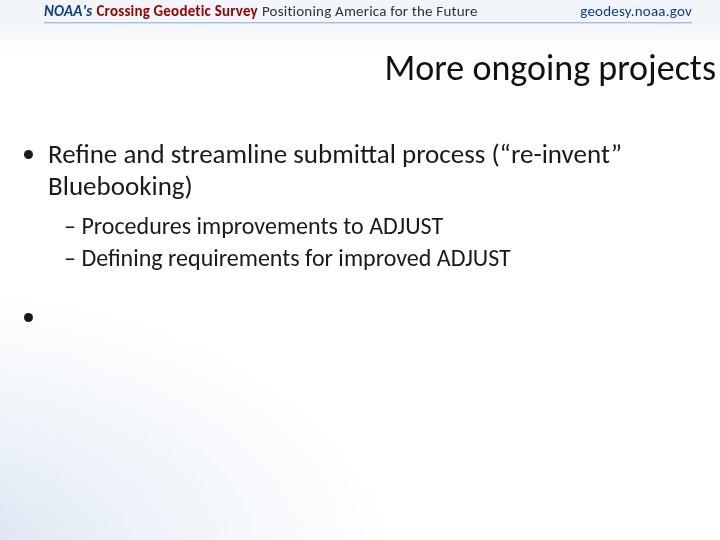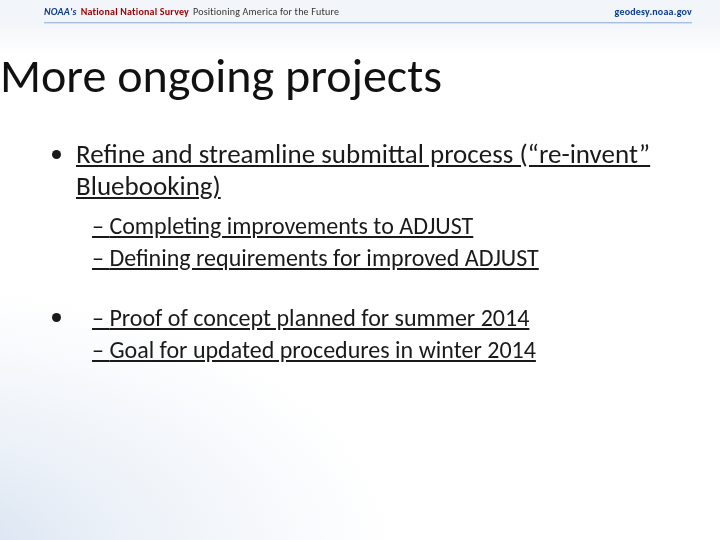--- a/index.html
+++ b/index.html
@@ -26,21 +26,21 @@
 
   
   .header-band {
     position: absolute;
     top: 0; left: 0; right: 0;
     height: 22px;
     display: flex;
     align-items: center;
     justify-content: space-between;
     padding: 0 28px 0 44px;
-    font-size: 10px;
+    font-size: 15px;
     letter-spacing: 0.2px;
   }
   .header-rule {
     position: absolute;
     left: 44px;
     right: 28px;
     top: 22px;
     height: 0;
     border-top: 1.5px solid #a8c0e0;
     box-shadow: 0 1px 0 rgba(168,192,224,0.4);
@@ -59,41 +59,40 @@
   .brand-ngs {
     color: #9a0000;
     font-weight: 700;
   }
   .brand-tag {
     color: #333;
     font-weight: 500;
   }
   .brand-url {
     color: #0b3d91;
-    font-weight: 700;
+    font-weight: 400;
   }
 
   
   .title {
     position: absolute;
     top: 46px;
     left: 0; right: 4px;
-    text-align: left;
-    font-size: 48px;
+    text-align: right;
+    font-size: 36px;
     font-weight: 400;
     color: #111;
   }
 
   
   .body {
     position: absolute;
     top: 138px;
-    left: 48px;
+    left: 20px;
     right: 36px;
-    text-decoration: underline;
   }
   ul.lvl1 {
     list-style: disc;
     margin: 0;
     padding-left: 28px;
   }
   ul.lvl1 > li {
     font-size: 27px;
     line-height: 1.2;
     margin-bottom: 6px;
@@ -113,40 +112,36 @@
   }
 </style>
 </head>
 <body>
 
 <div class="slide">
 
   <div class="header-band">
     <div class="brand-left">
       <span class="brand-noaa">NOAA's</span>
-      <span class="brand-ngs">National National Survey</span>
+      <span class="brand-ngs">Crossing Geodetic Survey</span>
       <span class="brand-tag">Positioning America for the Future</span>
     </div>
     <div class="brand-url">geodesy.noaa.gov</div>
   </div>
   <div class="header-rule"></div>
 
   <div class="title">More ongoing projects</div>
 
   <div class="body">
     <ul class="lvl1">
       <li>
         <span>Refine and streamline submittal process (“re-invent” Bluebooking)</span>
         <ul class="lvl2">
-          <li>Completing improvements to ADJUST</li>
+          <li>Procedures improvements to ADJUST</li>
           <li>Defining requirements for improved ADJUST</li>
         </ul>
       </li>
       <li>
-        <ul class="lvl2">
-          <li>Proof of concept planned for summer 2014</li>
-          <li>Goal for updated procedures in winter 2014</li>
-        </ul>
       </li>
     </ul>
   </div>
 
 </div>
 
 </body></html>

